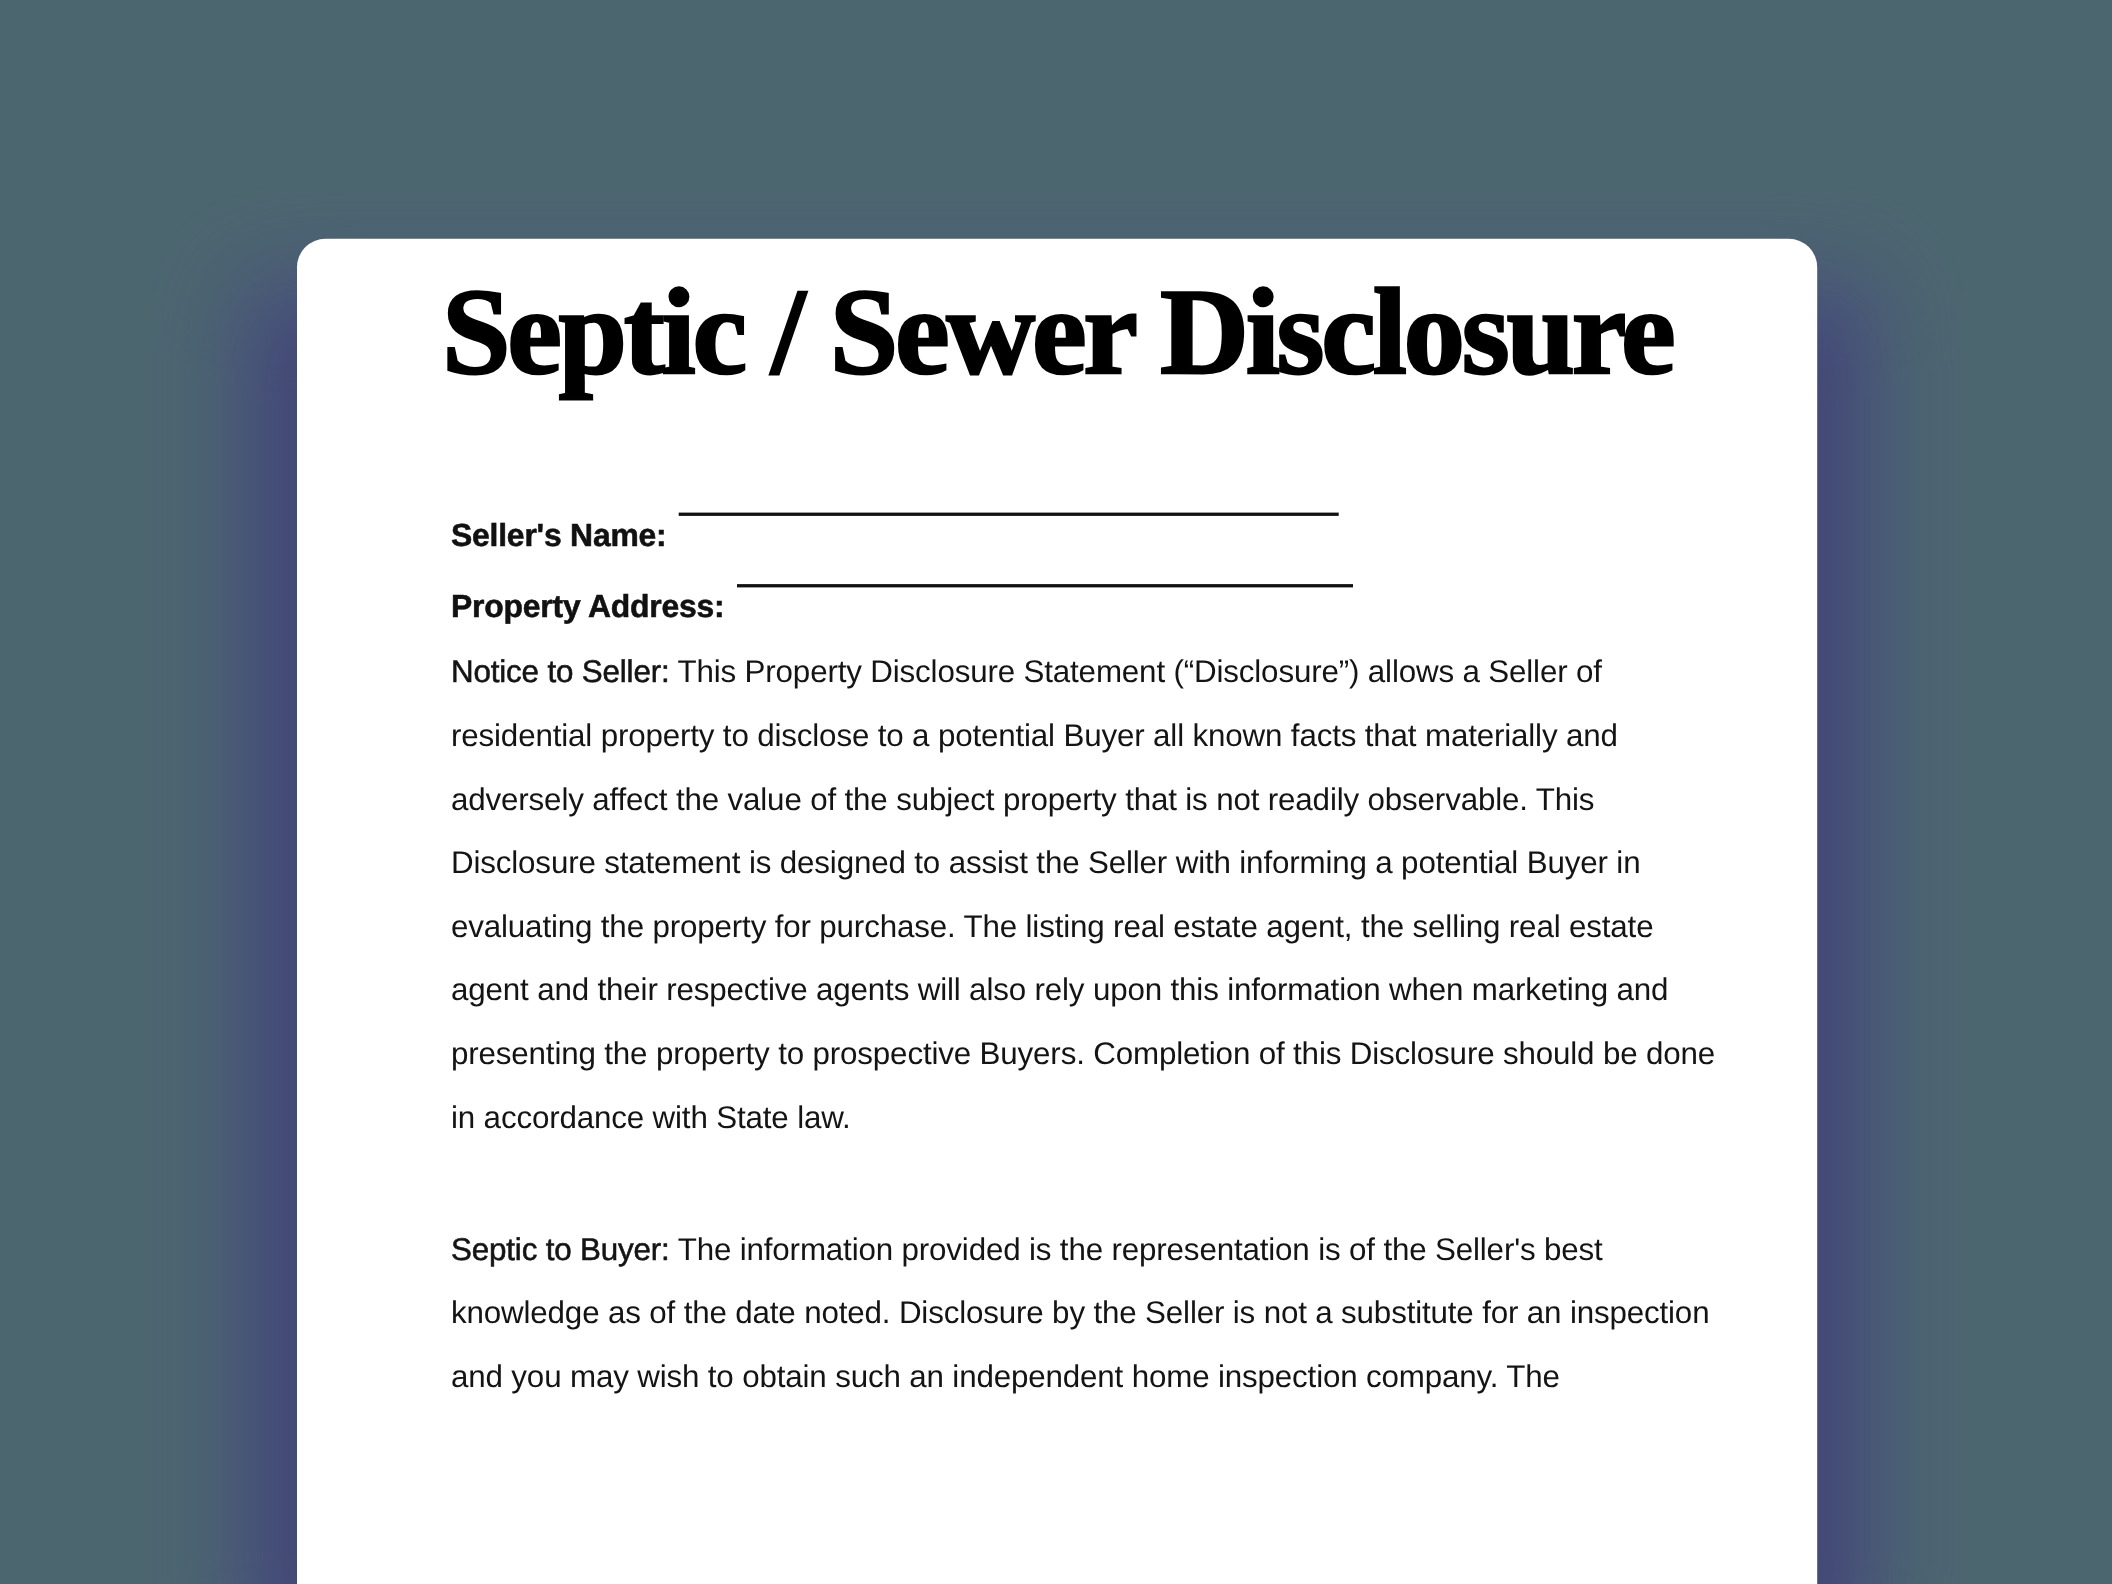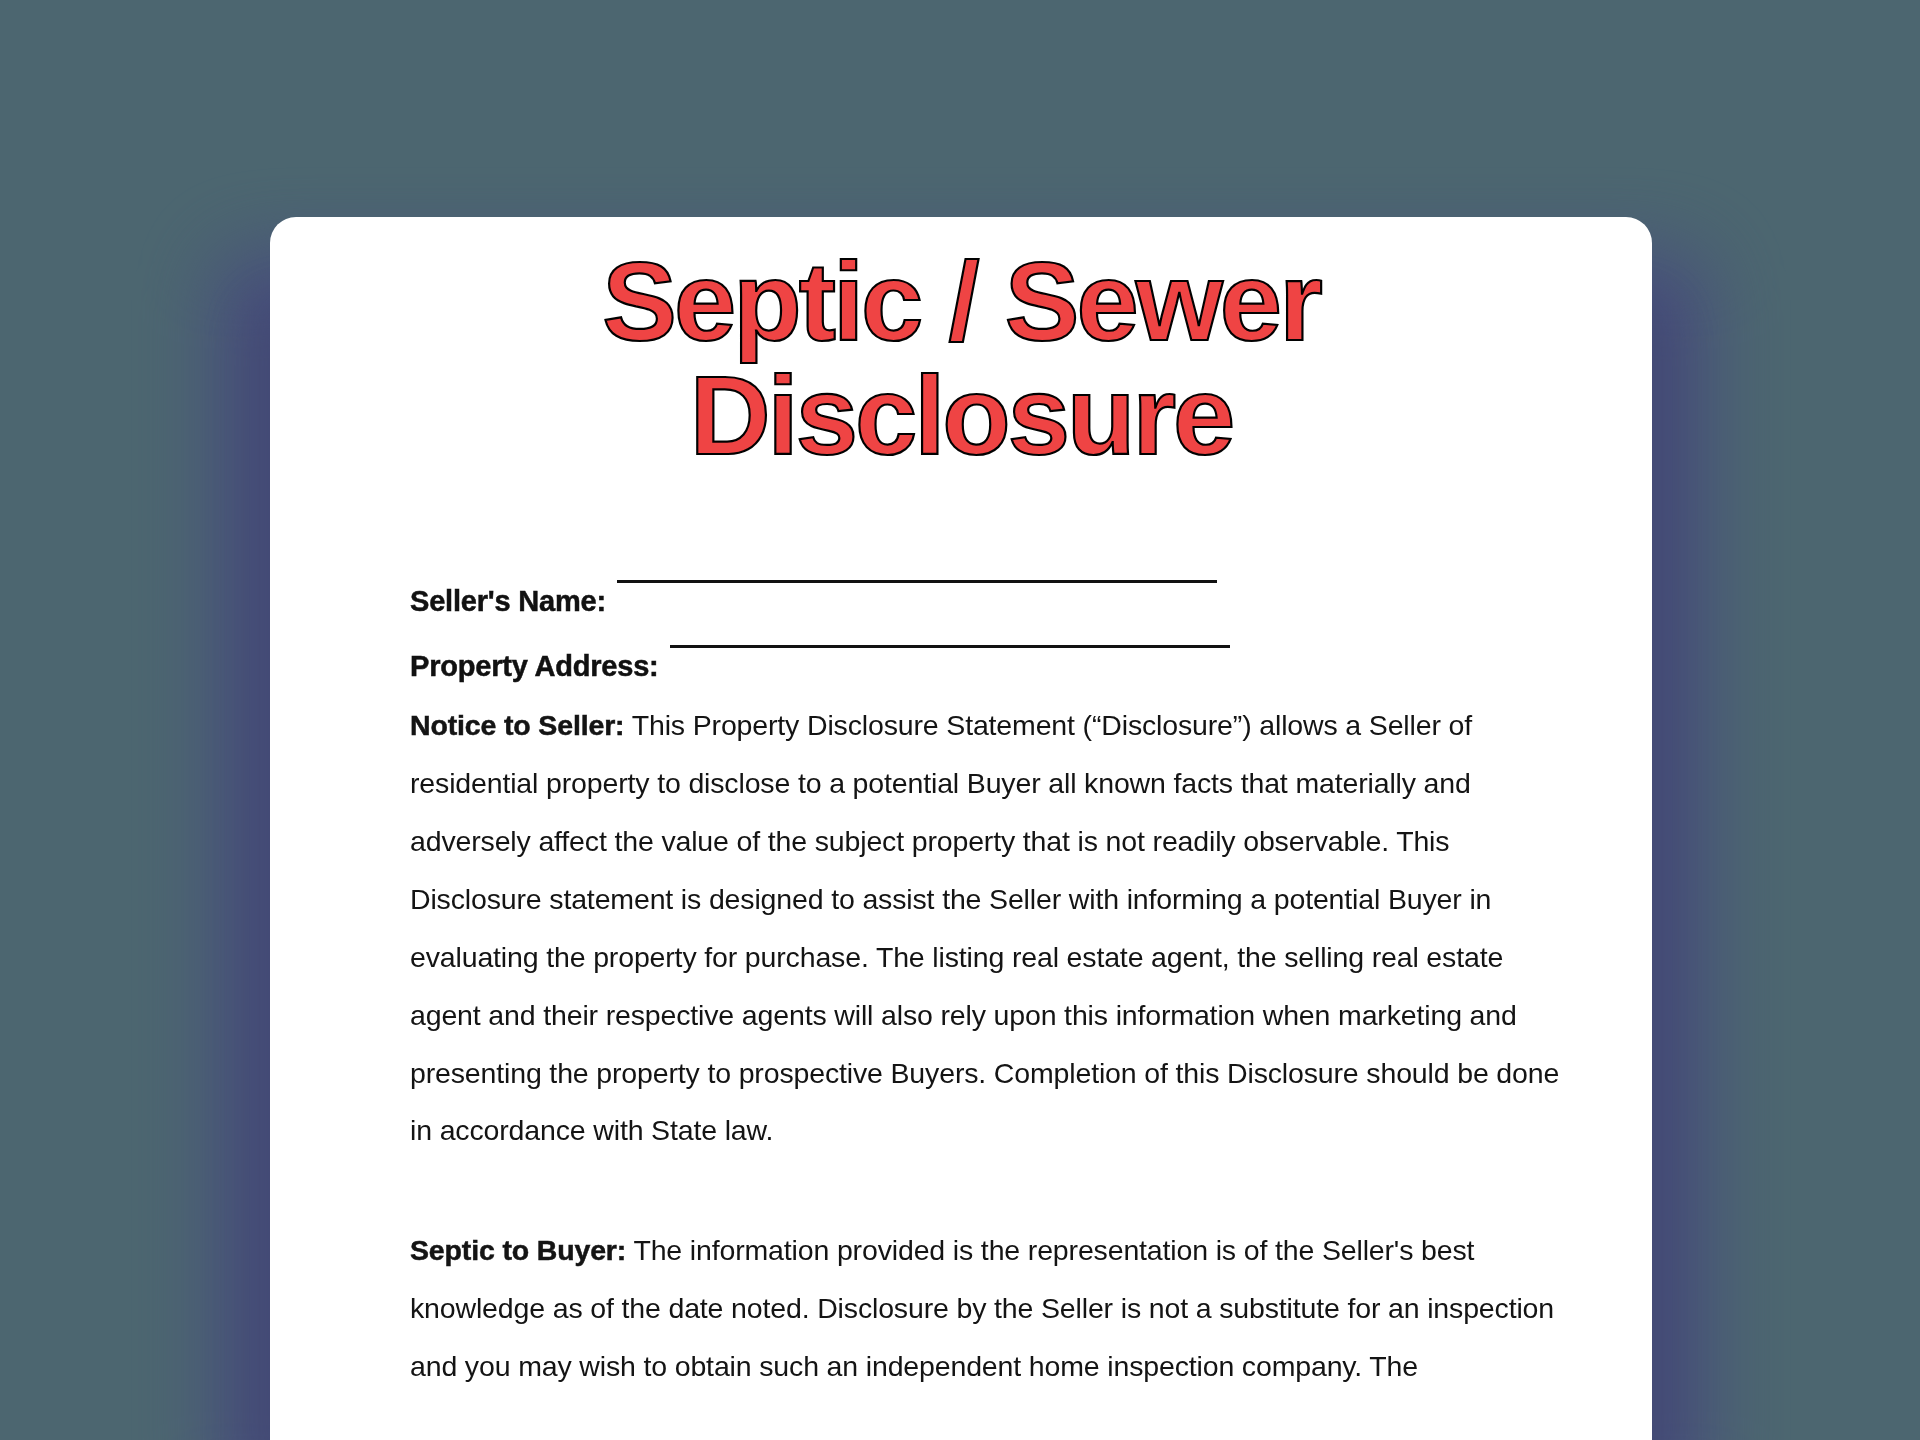--- a/index.html
+++ b/index.html
@@ -59,26 +59,26 @@
   #doc-inner {
     position:absolute;
     left:0; top:0;
     width:100%;
     height:100%;
     padding:0 64px;
   }
 
   
   #doc-title {
-    font-family:Liberation Sans, sans-serif;
+    font-family:Liberation Serif, serif;
     font-weight:bold;
     font-size:112px;
     line-height:1.02;
     letter-spacing:-3px;
-    color:#ef4444;
+    color:#000000;
     text-align:center;
     margin-top:28px;
     padding:0 20px;
     -webkit-text-stroke:2.2px #010101;
   }
 
   
   .field-row {
     display:flex;
     align-items:flex-start;
@@ -113,21 +113,21 @@
     font-size:28.5px;
     line-height:2.03;
     color:#141414;
     letter-spacing:-0.15px;
     text-align:left;
   }
   #para-notice-seller { margin-top:14px; }
   #para-notice-buyer  { margin-top:62px; }
 
   .para-lead {
-    font-weight:bold;
+    font-weight:normal;
     -webkit-text-stroke:.5px #141414;
   }
 </style>
 </head>
 <body>
 
 <div id="doc-shadow"></div>
 <div id="doc-shadow-2"></div>
 
 <div id="doc-page">

